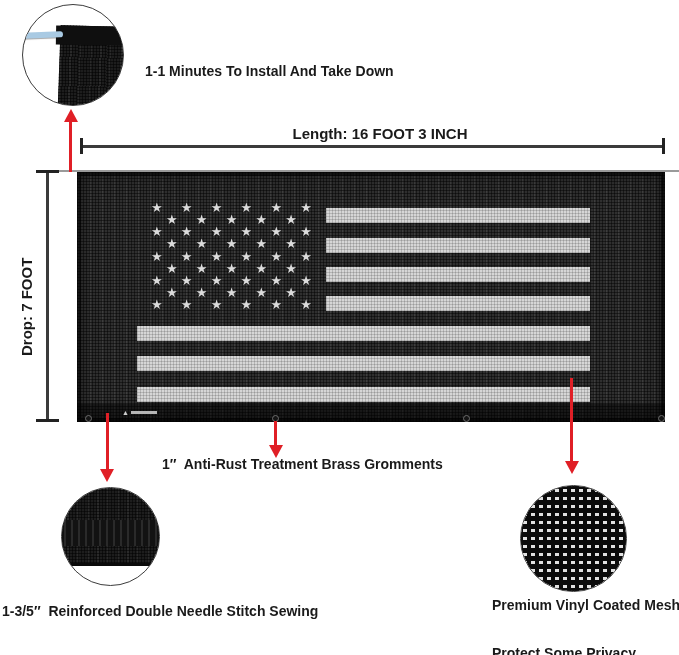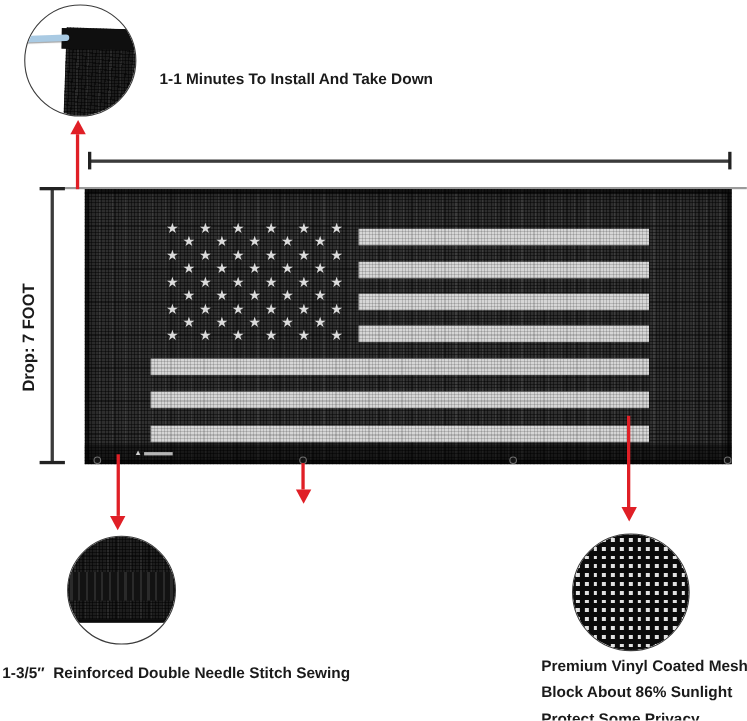--- a/index.html
+++ b/index.html
@@ -167,49 +167,50 @@
     </div>
   <div class="grommet" style="left: 8px; top: 243px;"></div>
       <div class="grommet" style="left: 195px; top: 243px;"></div>
       <div class="grommet" style="left: 386px; top: 243px;"></div>
       <div class="grommet" style="left: 581px; top: 243px;"></div>
     </div>
 
   <div class="dim" style="left:80px;top:145px;width:584px;height:3px;"></div>
   <div class="dim-tick" style="left:80px;top:138px;width:3px;height:16px;"></div>
   <div class="dim-tick" style="left:662px;top:138px;width:3px;height:16px;"></div>
+  <div class="lbl" style="left:240px;top:125px;width:280px;text-align:center;font-size:15px;">Length: 16 FOOT 3 INCH</div>
 
   <div class="dim" style="left:46px;top:171px;width:3px;height:250px;"></div>
   <div class="dim-tick" style="left:36px;top:170px;width:23px;height:3px;"></div>
   <div class="dim-tick" style="left:36px;top:419px;width:23px;height:3px;"></div>
   <div class="lbl" style="left:18px;top:236px;height:120px;font-size:15px;
        writing-mode:vertical-rl;transform:rotate(180deg);">Drop: 7 FOOT</div>
 
   <div class="circle" style="left:22px;top:4px;width:100px;height:100px;">
     <div class="pc-block mesh-dark"></div>
     <div class="pc-band"></div>
     <div class="pc-cord"></div>
   </div>
   <div class="lbl" style="left:145px;top:63px;">1-1 Minutes To Install And Take Down</div>
   <div class="arr-line" style="left:69px;top:122px;height:50px;"></div>
   <div class="arr-head up" style="left:64px;top:109px;"></div>
 
   <div class="arr-line" style="left:274px;top:421px;height:24px;"></div>
   <div class="arr-head down" style="left:269px;top:445px;"></div>
+  <div class="lbl" style="left:162px;top:456px;">1″  Anti-Rust Treatment Brass Gromments</div>
 
   <div class="arr-line" style="left:106px;top:413px;height:56px;"></div>
   <div class="arr-head down" style="left:100px;top:469px;"></div>
   <div class="circle" style="left:61px;top:487px;width:97px;height:97px;">
     <div class="st-mesh mesh-dark"></div>
     <div class="st-band"></div>
   </div>
   <div class="lbl" style="left:2px;top:603px;">1-3/5″  Reinforced Double Needle Stitch Sewing</div>
 
   <div class="arr-line" style="left:570px;top:378px;height:83px;"></div>
   <div class="arr-head down" style="left:565px;top:461px;"></div>
   <div class="circle" style="left:520px;top:485px;width:105px;height:105px;">
     <div class="weave"></div>
   </div>
   <div class="lbl" style="left:492px;top:597px;">Premium Vinyl Coated Mesh</div>
-  <div class="lbl" style="left:492px;top:621px;">Block About 86% Sunlight</div>
   <div class="lbl" style="left:492px;top:645px;">Protect Some Privacy</div>
 
 </div>
 
 </body></html>

